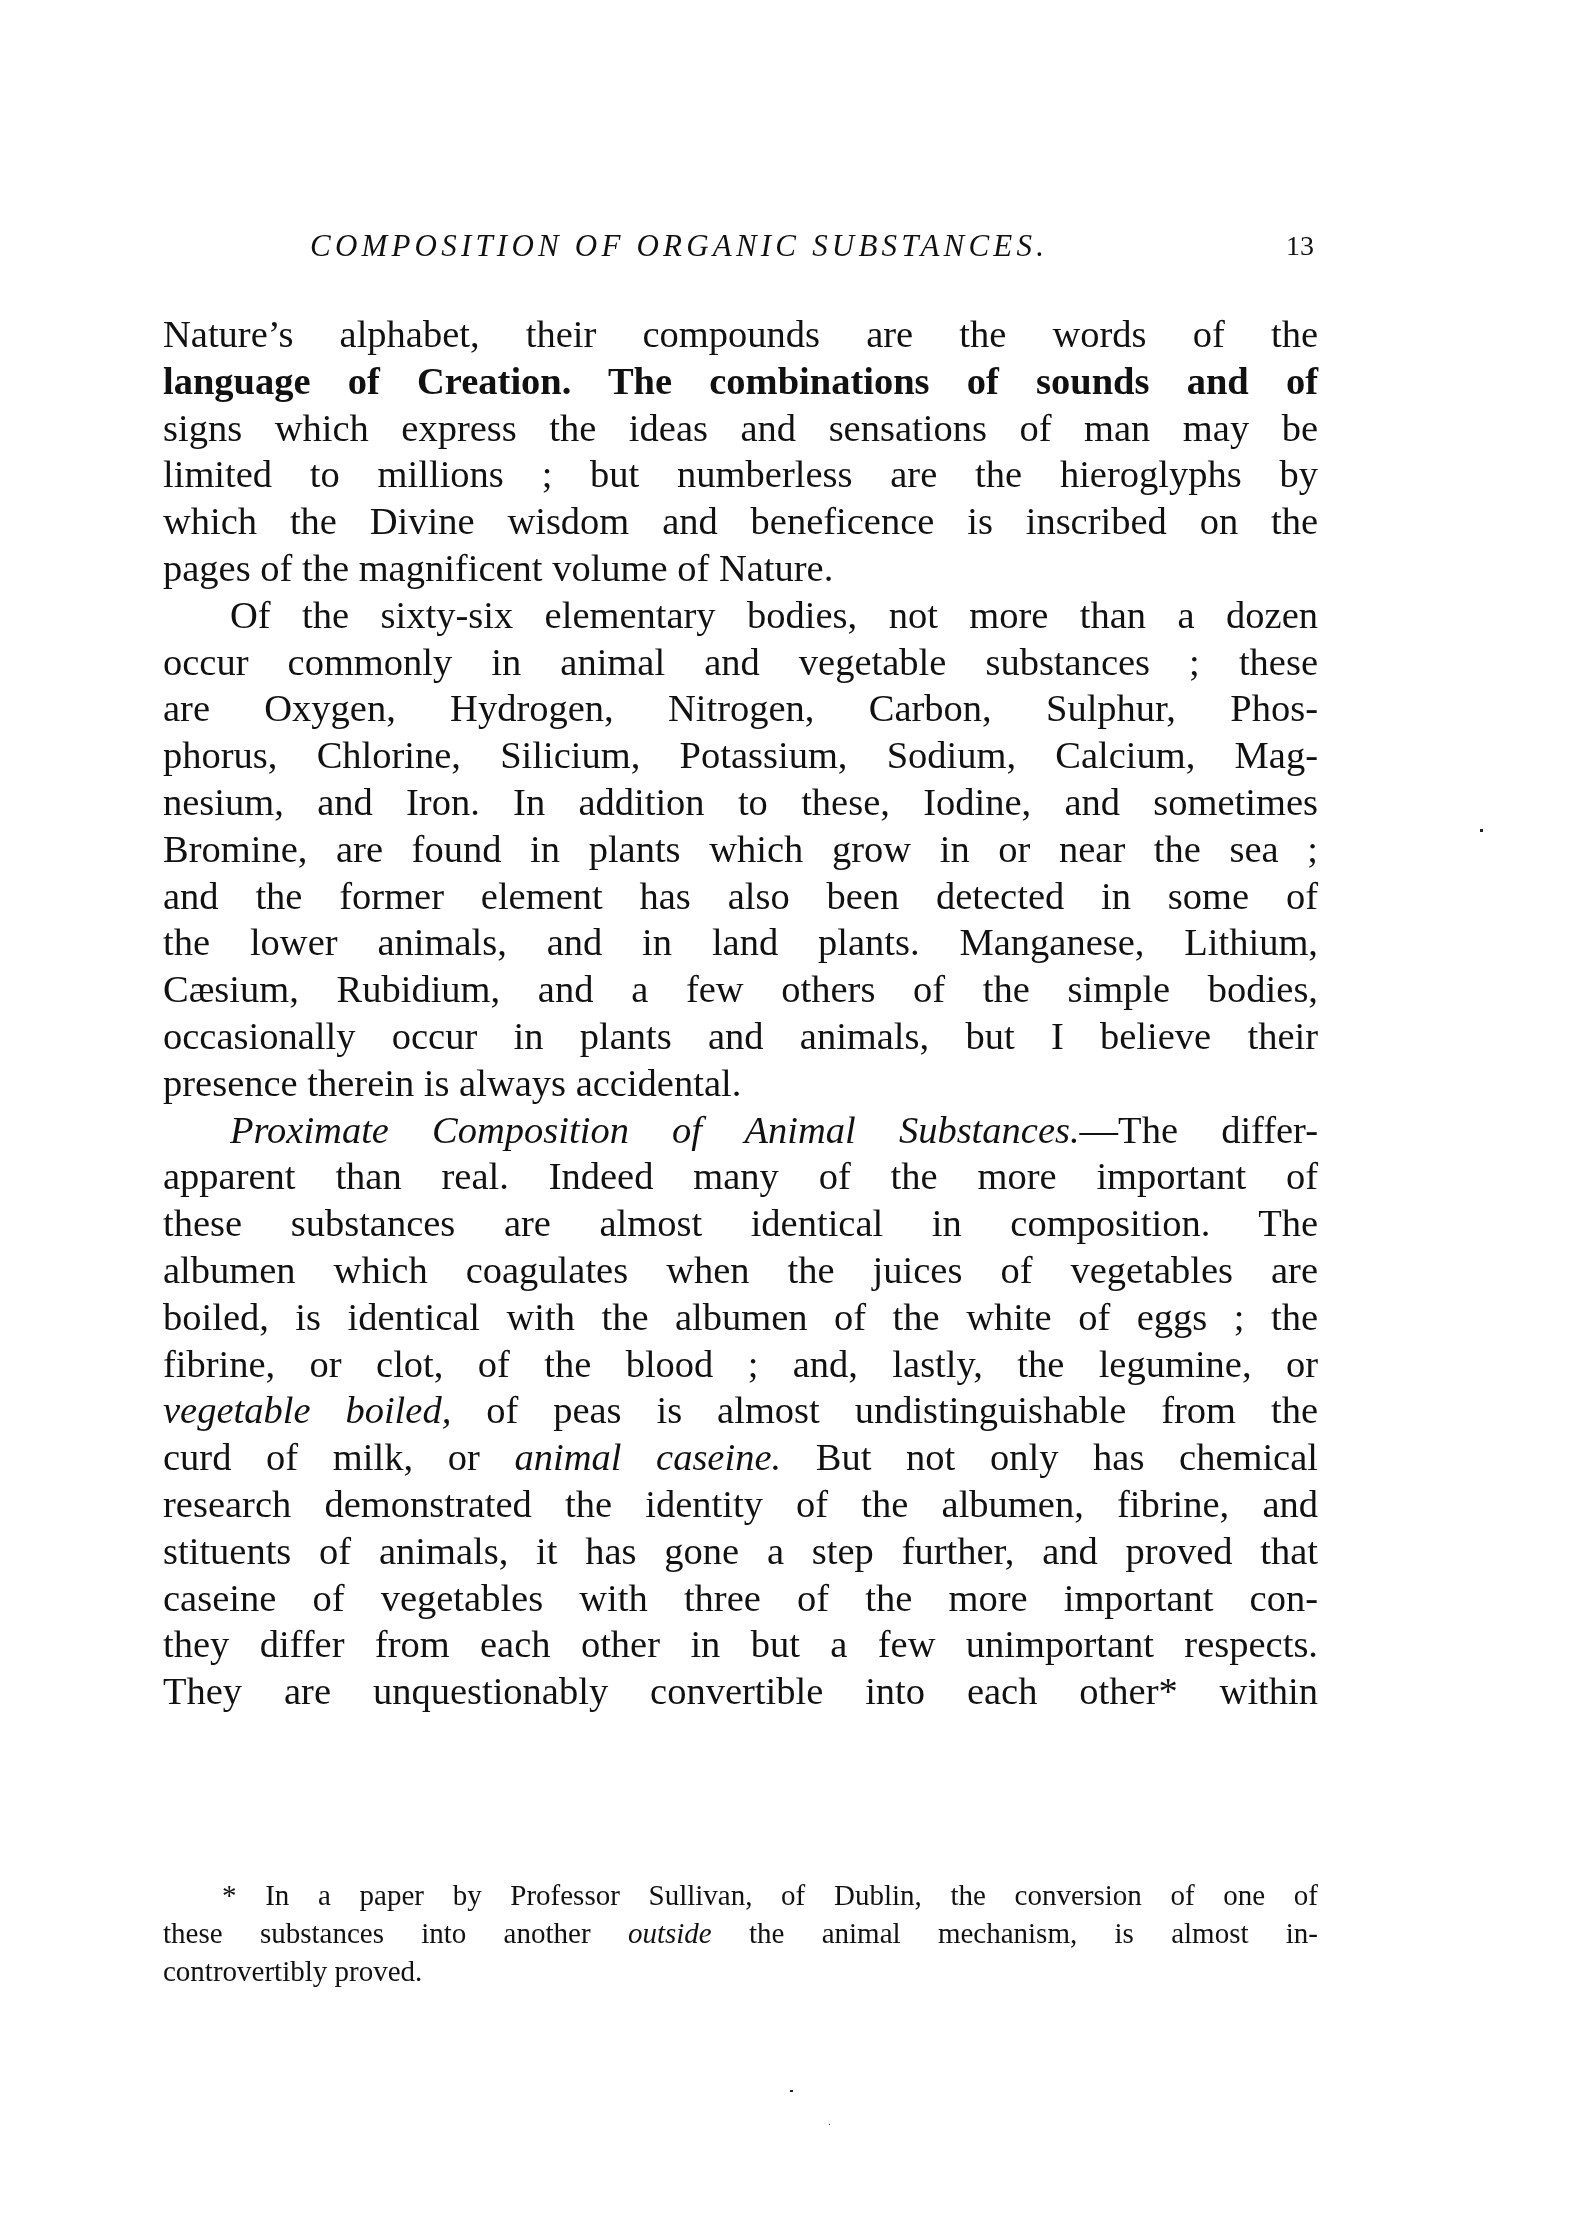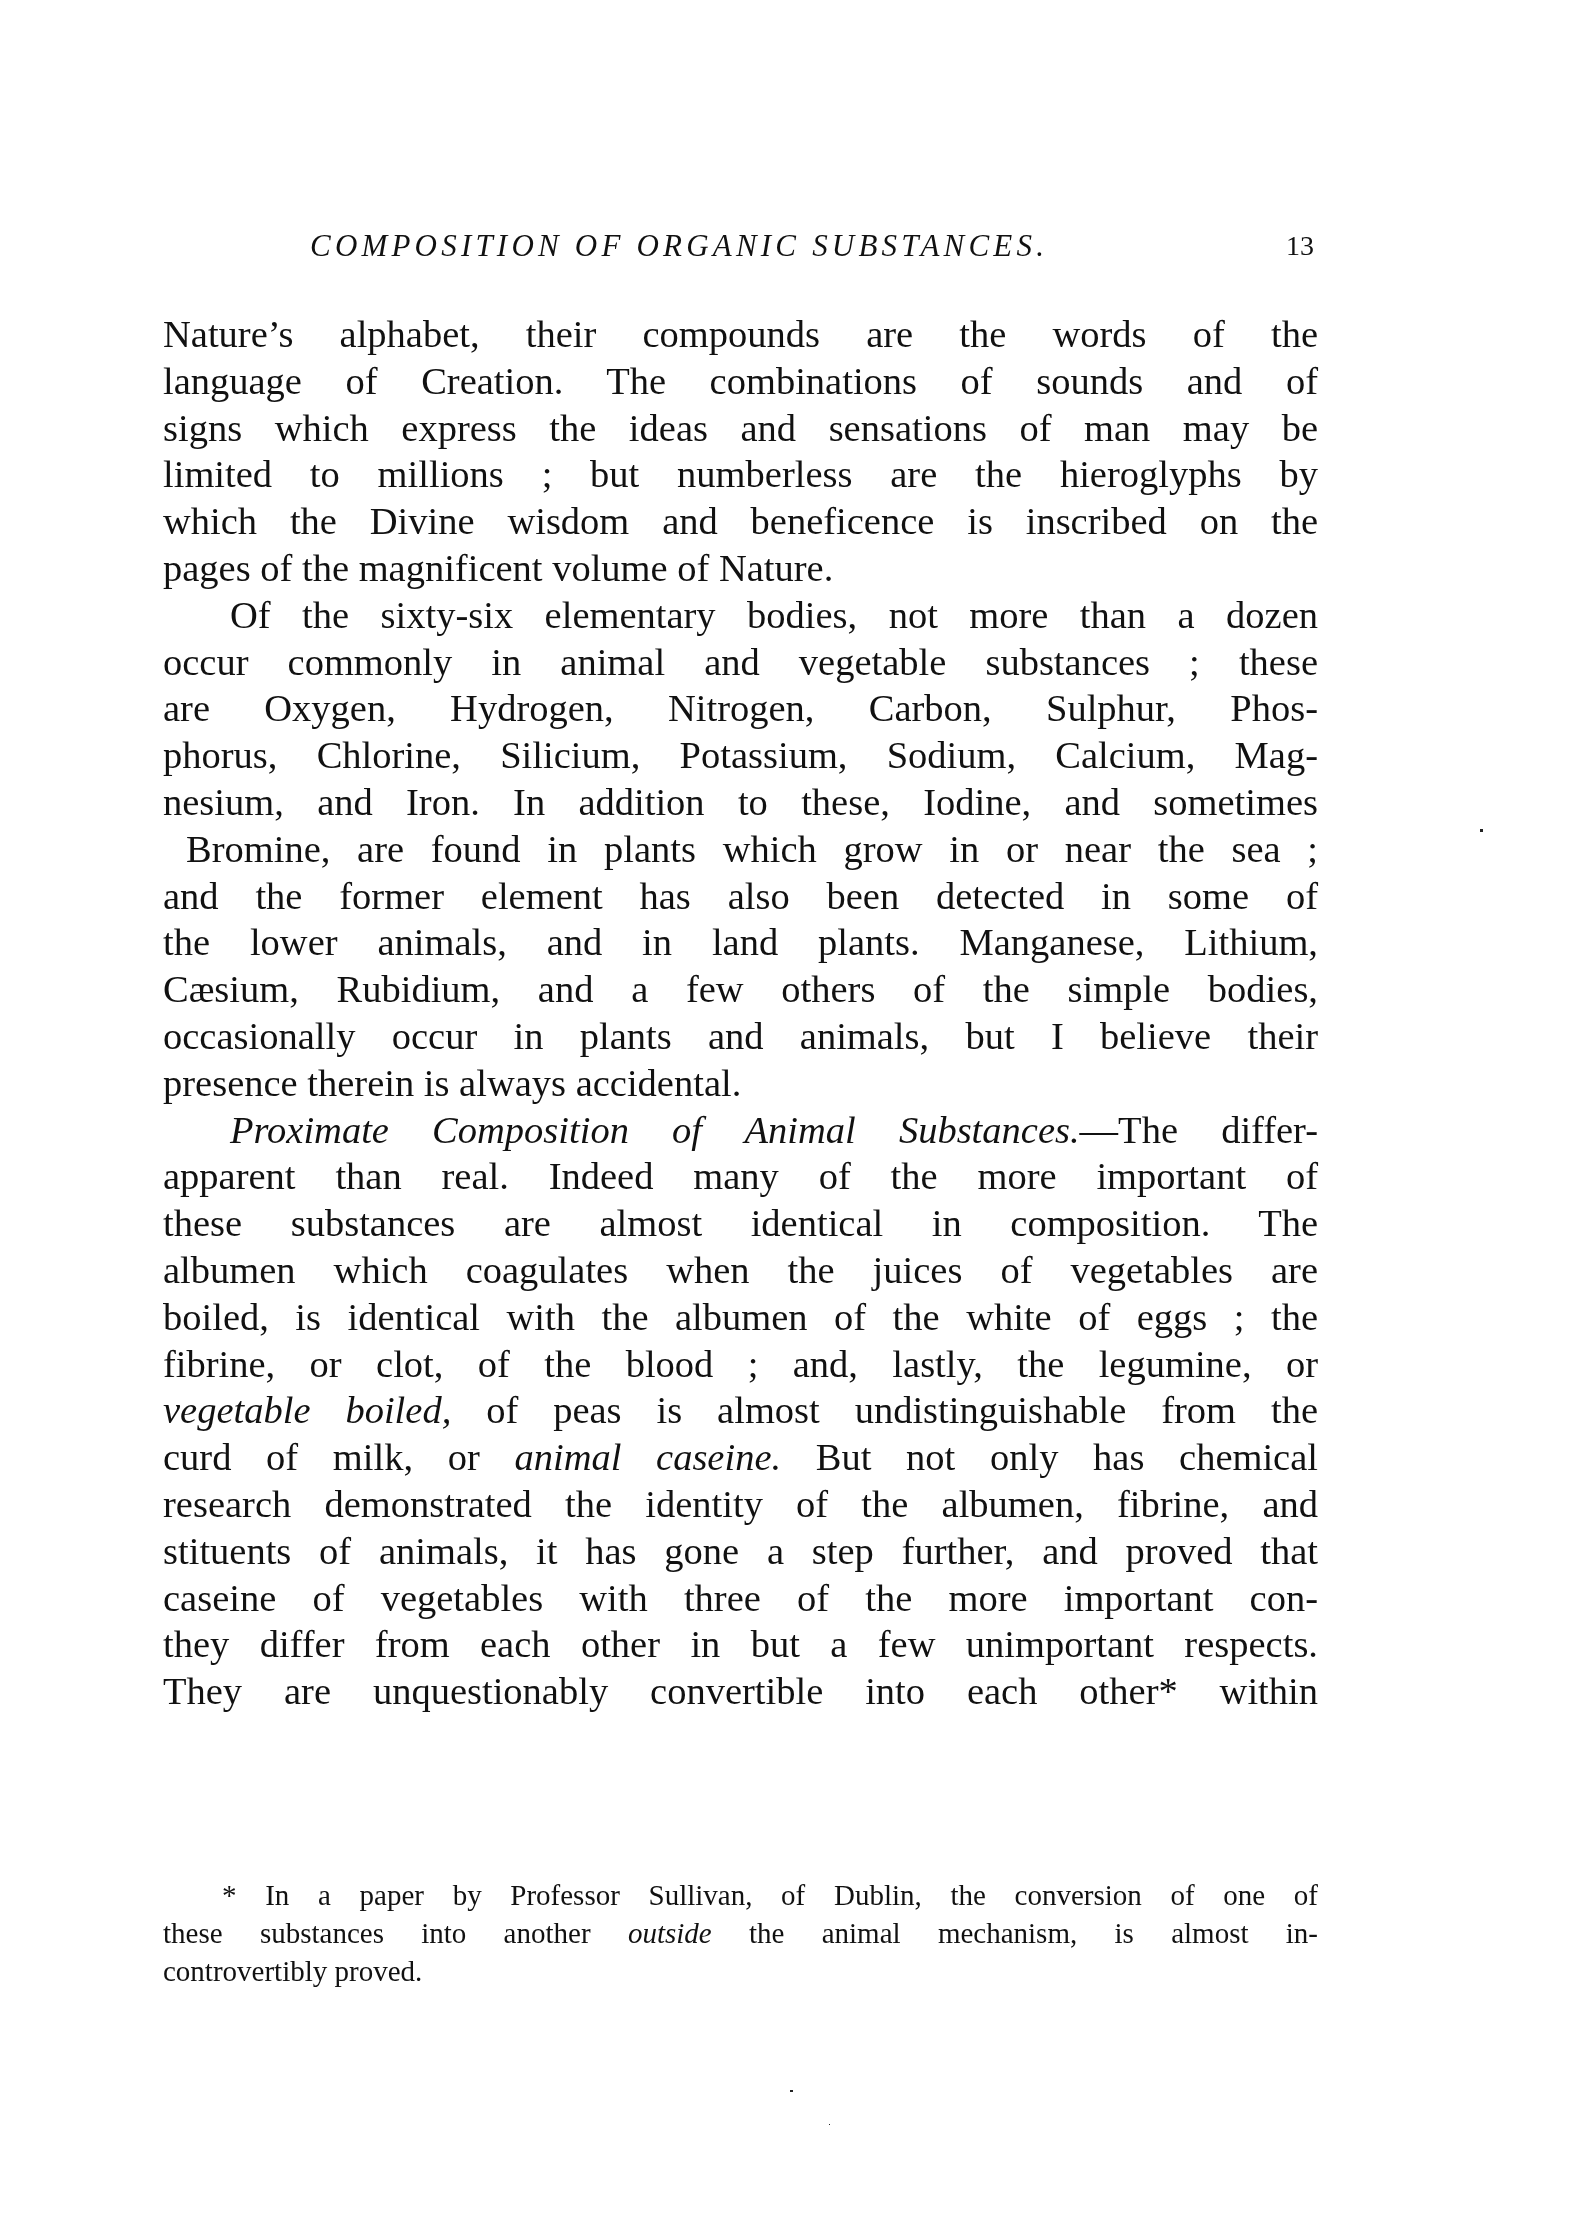--- a/index.html
+++ b/index.html
@@ -103,32 +103,32 @@
 <div class="page">
 
   <div class="running-head">
     <span class="running-title">COMPOSITION OF ORGANIC SUBSTANCES.</span>
     <span class="page-number">13</span>
   </div>
 
   <div class="body-text">
 
     <div class="line" style="white-space: normal;"><span style="white-space: normal;">Nature’s alphabet, their compounds are the words of the</span></div>
-    <div class="line" style="white-space: normal;"><span style="white-space: normal;">language of Creation.  The combinations of sounds and of</span></div>
+    <div class="line" style="white-space: normal;"><span style="white-space: normal; font-weight: bold;">language of Creation.  The combinations of sounds and of</span></div>
     <div class="line" style="white-space: normal;"><span style="white-space: normal;">signs which express the ideas and sensations of man may be</span></div>
     <div class="line" style="white-space: normal;"><span style="white-space: normal;">limited to millions ; but numberless are the hieroglyphs by</span></div>
     <div class="line" style="white-space: normal;"><span style="white-space: normal;">which the Divine wisdom and beneficence is inscribed on the</span></div>
     <div class="line last"><span>pages of the magnificent volume of Nature.</span></div>
 
     <div class="line indent" style="white-space: normal;"><span style="white-space: normal;">Of the sixty-six elementary bodies, not more than a dozen</span></div>
     <div class="line" style="white-space: normal;"><span style="white-space: normal;">occur commonly in animal and vegetable substances ; these</span></div>
     <div class="line" style="white-space: normal;"><span style="white-space: normal;">are Oxygen, Hydrogen, Nitrogen, Carbon, Sulphur, Phos-</span></div>
     <div class="line" style="white-space: normal;"><span style="white-space: normal;">phorus, Chlorine, Silicium, Potassium, Sodium, Calcium, Mag-</span></div>
     <div class="line" style="white-space: normal;"><span style="white-space: normal;">nesium, and Iron.  In addition to these, Iodine, and sometimes</span></div>
-    <div class="line" style="white-space: normal; margin-left: 23px;"><span style="white-space: normal;">Bromine, are found in plants which grow in or near the sea ;</span></div>
+    <div class="line" style="white-space: normal;"><span style="white-space: normal;">Bromine, are found in plants which grow in or near the sea ;</span></div>
     <div class="line" style="white-space: normal;"><span style="white-space: normal;">and the former element has also been detected in some of</span></div>
     <div class="line" style="white-space: normal;"><span style="white-space: normal;">the lower animals, and in land plants.  Manganese, Lithium,</span></div>
     <div class="line" style="white-space: normal;"><span style="white-space: normal;">Cæsium, Rubidium, and a few others of the simple bodies,</span></div>
     <div class="line" style="white-space: normal;"><span style="white-space: normal;">occasionally occur in plants and animals, but I believe their</span></div>
     <div class="line last"><span>presence therein is always accidental.</span></div>
 
     <div class="line indent" style="white-space: normal;"><span class="ital" style="white-space: normal;">Proximate Composition of Animal Substances.</span><span style="white-space: normal;">—The differ-</span></div>
     <div class="line" style="white-space: normal;"><span style="white-space: normal;">apparent than real.  Indeed many of the more important of</span></div>
     <div class="line" style="white-space: normal;"><span style="white-space: normal;">these substances are almost identical in composition.  The</span></div>
     <div class="line" style="white-space: normal;"><span style="white-space: normal;">albumen which coagulates when the juices of vegetables are</span></div>

